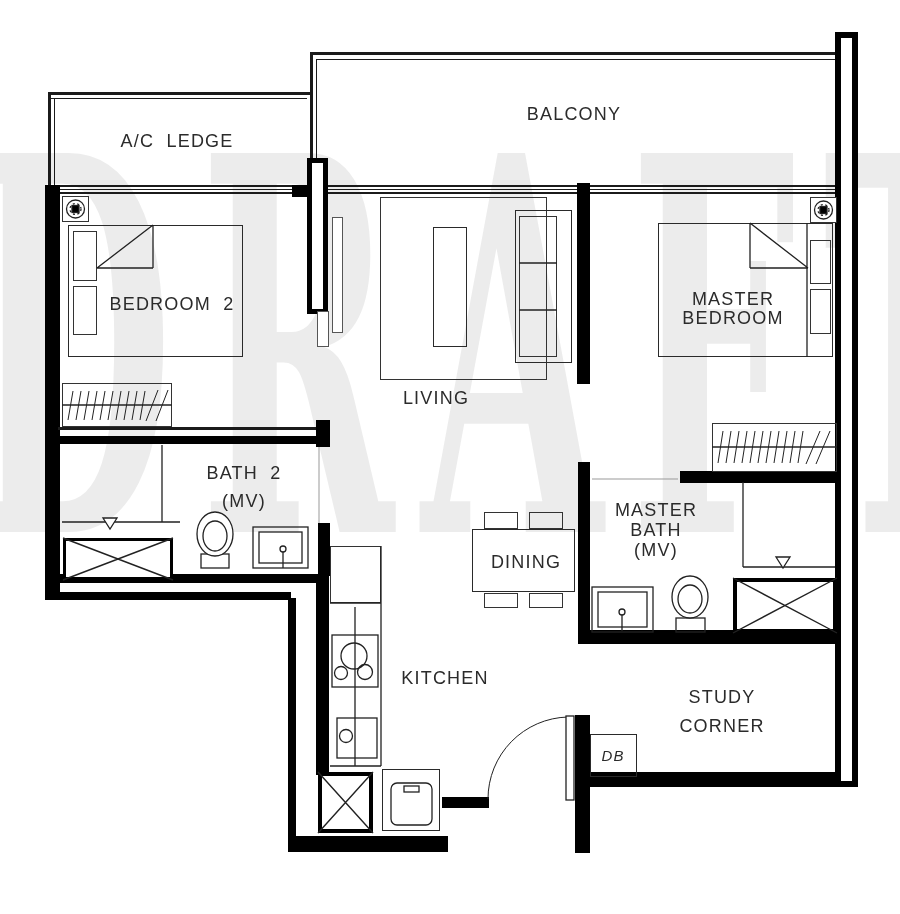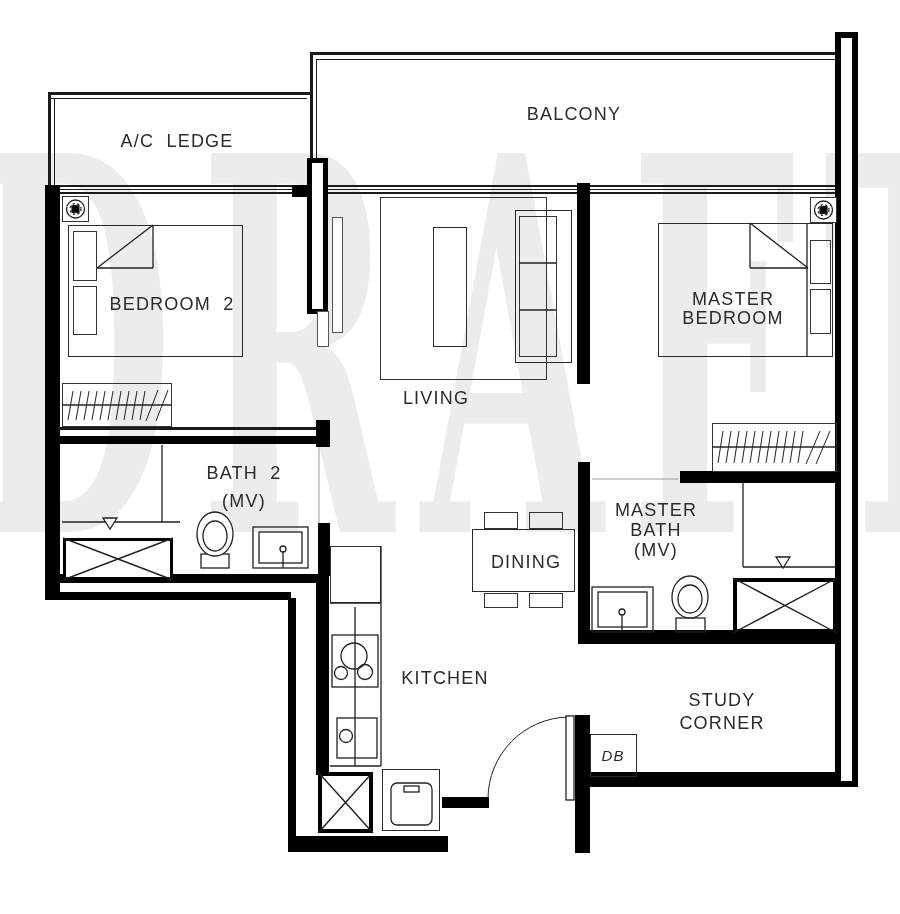--- a/index.html
+++ b/index.html
@@ -15,21 +15,21 @@
   .hw6{position:absolute;border:6px solid #000;background:#fff;box-sizing:border-box;z-index:2;}
   .f{position:absolute;border:1.5px solid #2a2a2a;box-sizing:border-box;z-index:3;}
   .f1{position:absolute;border:1px solid #333;box-sizing:border-box;z-index:3;}
   .wh{background:#fff;}
   .xb3{position:absolute;border:3px solid #000;background:#fff;box-sizing:border-box;z-index:3;}
   .xb4{position:absolute;border:4px solid #000;background:#fff;box-sizing:border-box;z-index:3;}
   .panel{position:absolute;border:1.5px solid #555;background:#fff;box-sizing:border-box;z-index:3;}
   svg.overlay{position:absolute;left:0;top:0;z-index:5;pointer-events:none;}
   .label{position:absolute;transform:translate(-50%,-50%);font-size:18px;line-height:19px;
         letter-spacing:1.2px;color:#2b2b2b;white-space:pre;text-align:center;z-index:6;}
-  .lh21{line-height:28px;} .lh20{line-height:20px;} .lh23{line-height:23px;text-align:center;}
+  .lh21{line-height:28px;} .lh20{line-height:20px;} .lh23{line-height:29px;text-align:center;}
   .small{font-size:15px;letter-spacing:1px;font-style:italic;}
 </style>
 </head>
 <body>
 
 <div class="plan">
 
   <div class="watermark">DRAFT</div>
 
   <div class="ln" style="left:48px;top:92px;width:263px;height:3px"></div>

